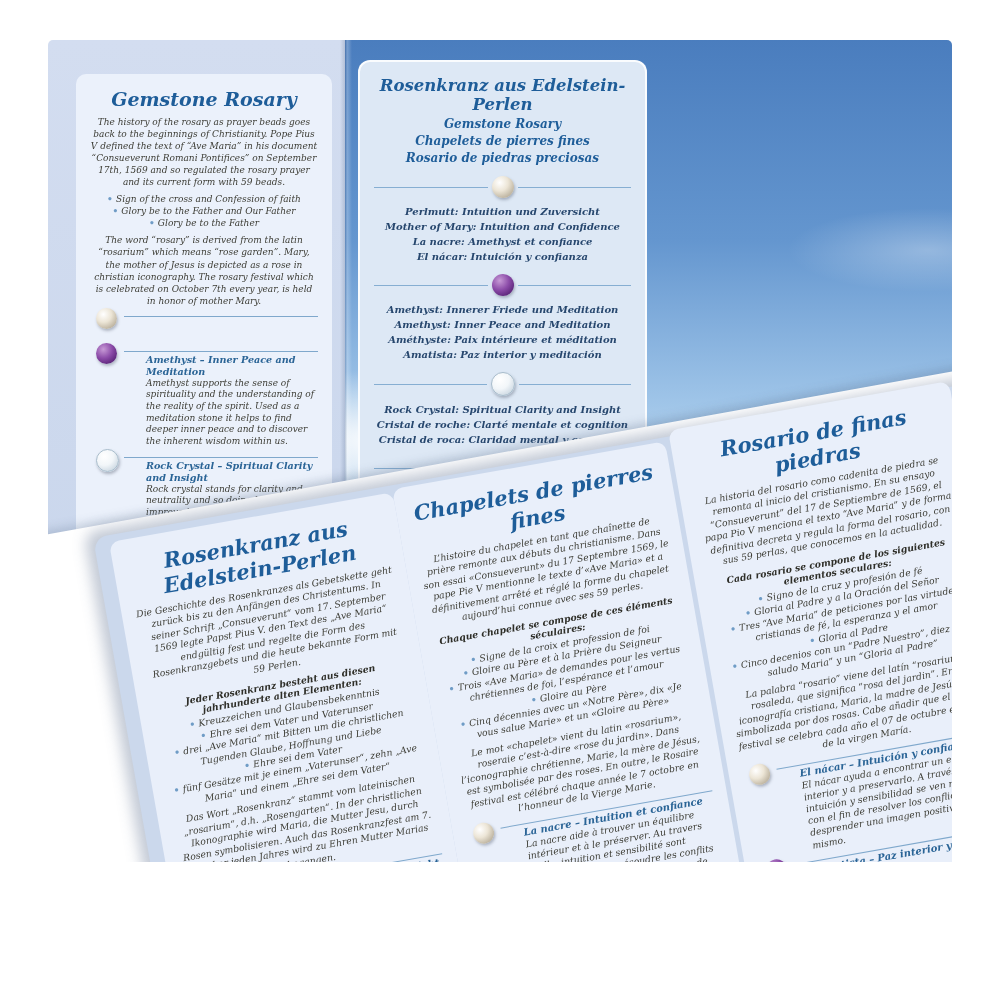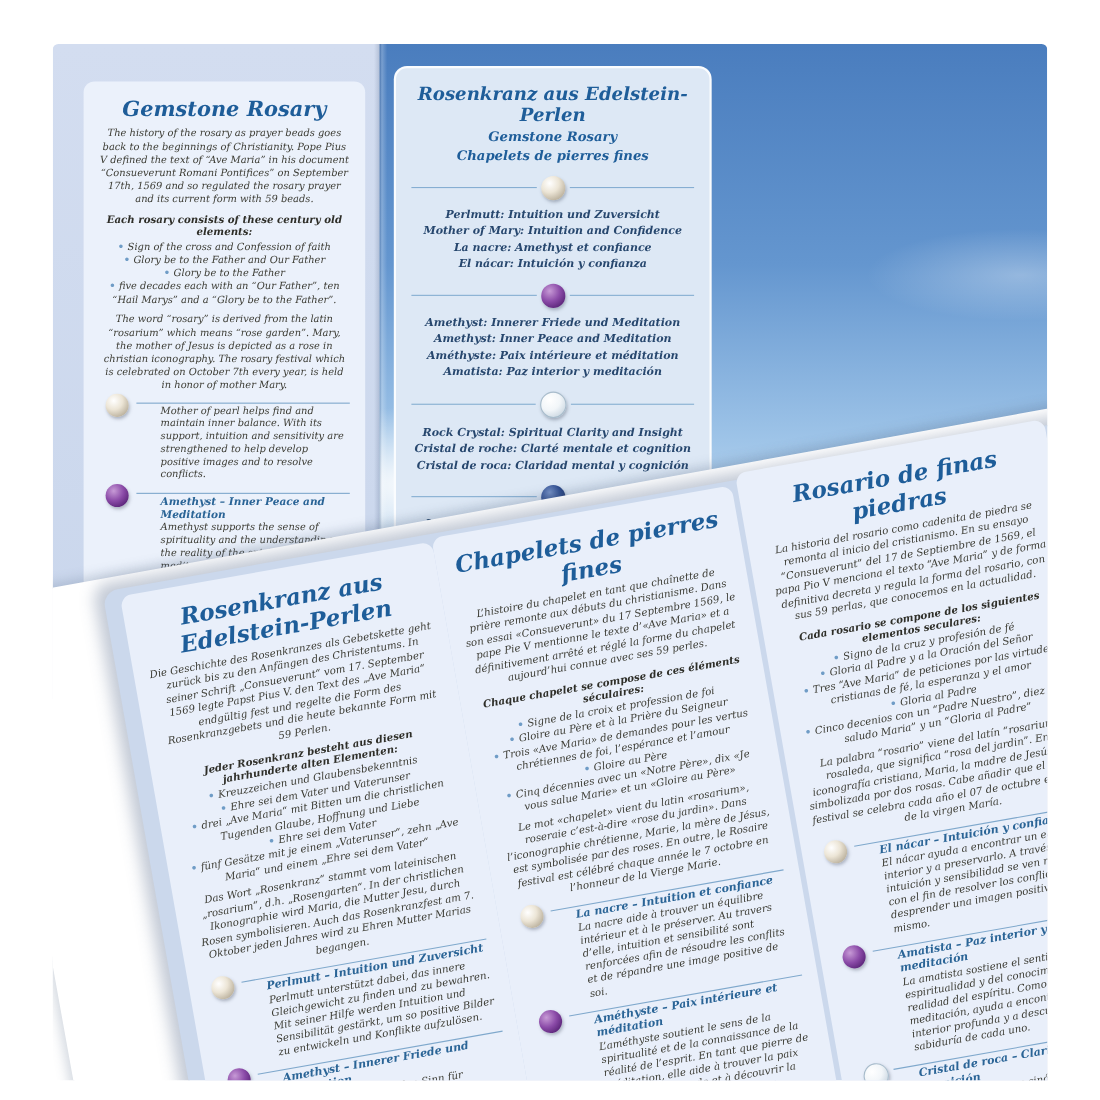--- a/index.html
+++ b/index.html
@@ -1,18 +1,18 @@
 <!DOCTYPE html>
 <html><head>
 <meta charset="utf-8">
 <title>Gemstone Rosary Leaflet</title>
 <style>
   html,body{margin:0;padding:0;background:#ffffff;}
   body{font-family:"DejaVu Serif", serif; width:1000px; height:1000px; position:relative; overflow:hidden;}
-  .photo{position:absolute; left:48px; top:40px; width:904px; height:942px; overflow:hidden;}
+  .photo{position:absolute; left:48px; top:40px; width:904px; height:822px; overflow:hidden;}
 
   
   .left-page{position:absolute; left:0; top:0; width:297px; height:600px;
     background:linear-gradient(180deg,#d3ddf0 0%,#c9d6ec 100%); border-radius:5px 0 0 5px;}
   .sky{position:absolute; left:297px; top:0; width:607px; height:500px; overflow:hidden;
     background:linear-gradient(180deg,#4a7dbe 0%,#6496cf 40%,#9ec4e8 72%,#d8e8f6 100%); border-radius:0 5px 0 0;}
   .sky .clouds{position:absolute; inset:0;
     background:
       radial-gradient(ellipse 270px 100px at 6% 80%, rgba(255,255,255,.95), rgba(255,255,255,0) 70%),
       radial-gradient(ellipse 320px 120px at 45% 98%, rgba(255,255,255,.92), rgba(255,255,255,0) 70%),
@@ -86,31 +86,28 @@
 
   <div class="sky">
     <div class="clouds"></div>
 
   </div>
   <div class="fold"></div>
 
   <div class="box english">
     <div class="ttl">Gemstone Rosary</div>
     <div class="para">The history of the rosary as prayer beads goes back to the beginnings of Christianity. Pope Pius V defined the text of “Ave Maria” in his document “Consueverunt Romani Pontifices” on September 17th, 1569 and so regulated the rosary prayer and its current form with 59 beads.</div>
-    <div class="bold-head">Each rosary consists of these century old elements:</div>
     <div class="bullet">Sign of the cross and Confession of faith</div>
     <div class="bullet">Glory be to the Father and Our Father</div>
     <div class="bullet">Glory be to the Father</div>
-    <div class="bullet">five decades each with an “Our Father”, ten “Hail Marys” and a “Glory be to the Father”.</div>
     <div class="para">The word “rosary” is derived from the latin “rosarium” which means “rose garden”. Mary, the mother of Jesus is depicted as a rose in christian iconography. The rosary festival which is celebrated on October 7th every year, is held in honor of mother Mary.</div>
 
     <div class="sec">
       <span class="bead bead-pearl"></span>
       <div class="secrule"></div>
-      <div class="secbody">Mother of pearl helps find and maintain inner balance. With its support, intuition and sensitivity are strengthened to help develop positive images and to resolve conflicts.</div>
     </div>
     <div class="sec">
       <span class="bead bead-amethyst"></span>
       <div class="secrule"></div>
       <div class="sechead"><span class="nm">Amethyst</span><span class="tr">Inner Peace and Meditation</span></div>
       <div class="secbody">Amethyst supports the sense of spirituality and the understanding of the reality of the spirit. Used as a meditation stone it helps to find deeper inner peace and to discover the inherent wisdom within us.</div>
     </div>
     <div class="sec">
       <span class="bead bead-crystal"></span>
       <div class="secrule"></div>
@@ -122,20 +119,21 @@
       <div class="secrule"></div>
       <div class="sechead"><span class="nm">Lapis Lazuli</span><span class="tr">Truth and Sincerity</span></div>
       <div class="secbody">Lapis lazuli supports ho… the own in…</div>
     </div>
   </div>
 
   <div class="midpanel">
     <div class="ttl">Rosenkranz aus Edelstein-Perlen</div>
     <div class="sub">Gemstone Rosary</div>
     <div class="sub">Chapelets de pierres fines</div>
+    <div class="sub">Rosario de piedras preciosas</div>
 
     <div class="grp">
       <div class="divrow">
           <span class="dl"></span>
           <span class="bead bead-pearl"></span>
           <span class="dl"></span>
         </div>
       <div class="gline">Perlmutt: Intuition und Zuversicht</div>
       <div class="gline">Mother of Mary: Intuition and Confidence</div>
       <div class="gline">La nacre: Amethyst et confiance</div>

